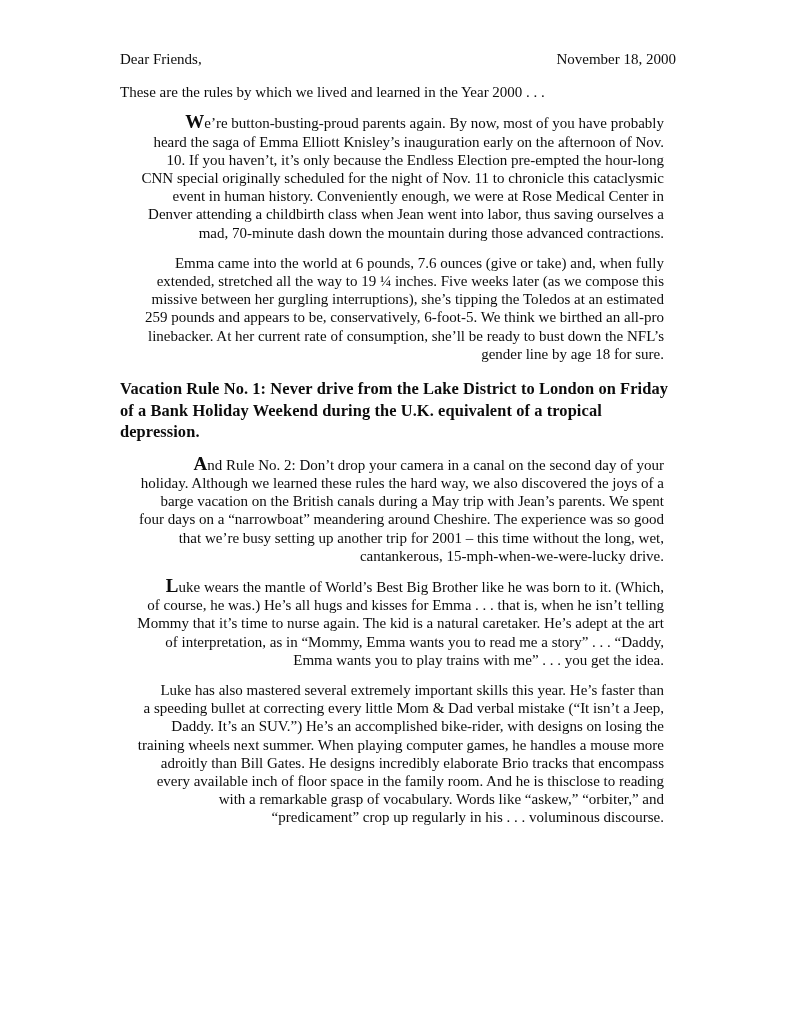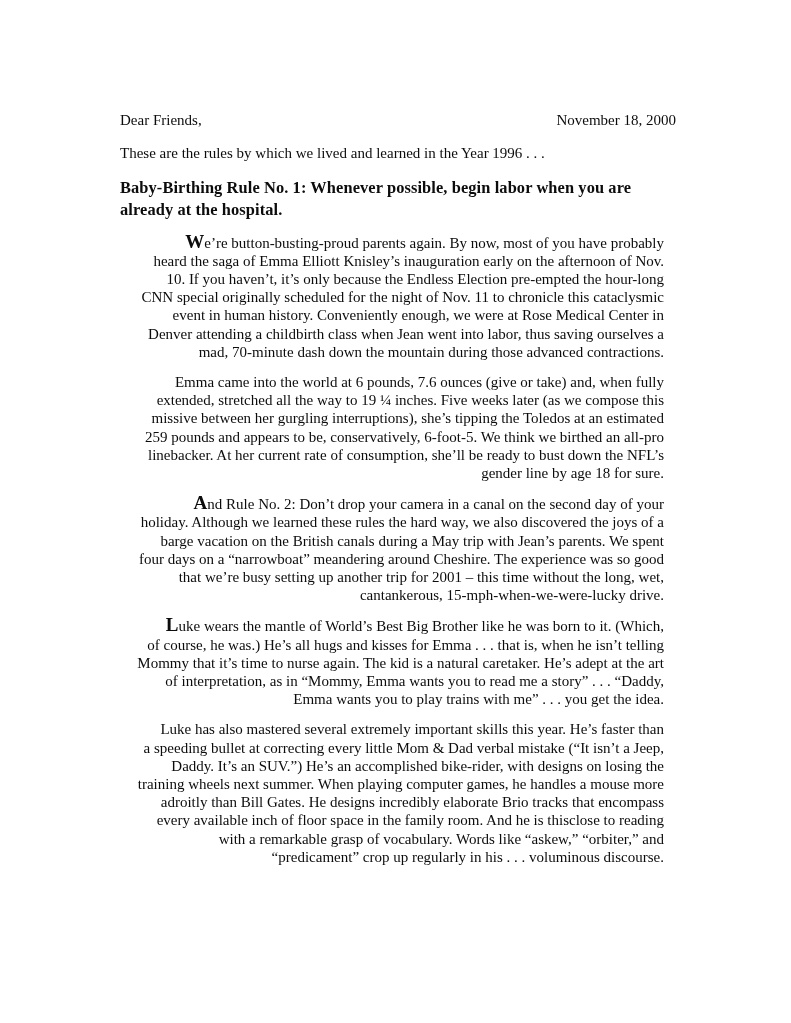--- a/index.html
+++ b/index.html
@@ -6,21 +6,21 @@
     margin: 0;
     padding: 0;
     background: #ffffff;
   }
   .page {
     position: relative;
     width: 791px;
     height: 1023px;
     background: #ffffff;
     box-sizing: border-box;
-    padding: 111px 115px 0 120px;
+    padding: 50px 115px 0 120px;
     font-family: "Liberation Serif", "DejaVu Serif", serif;
     color: #0c0c0c;
     overflow: hidden;
   }
   .letter-head {
     display: flex;
     justify-content: space-between;
     font-size: 15px;
     line-height: 18.2px;
   }
@@ -51,24 +51,24 @@
 </head>
 <body>
 
 <div class="page">
 
   <div class="letter-head">
     <span>Dear Friends,</span>
     <span>November 18, 2000</span>
   </div>
 
-  <p class="intro">These are the rules by which we lived and learned in the Year 1996 . . .</p>
+  <p class="intro">These are the rules by which we lived and learned in the Year 2000 . . .</p>
 
-  <h2 class="rule-heading">Baby-Birthing Rule No. 1: Whenever possible, begin labor when you are already at the hospital.</h2>
   <p class="body-para"><span class="lead">W</span><span>e’re button-busting-proud parents again. By now, most of you have probably heard the saga of Emma Elliott Knisley’s inauguration early on the afternoon of Nov. 10. If you haven’t, it’s only because the Endless Election pre-empted the hour-long CNN special originally scheduled for the night of Nov. 11 to chronicle this cataclysmic event in human history. Conveniently enough, we were at Rose Medical Center in Denver attending a childbirth class when Jean went into labor, thus saving ourselves a mad, 70-minute dash down the mountain during those advanced contractions.</span></p>
   <p class="body-para"><span>Emma came into the world at 6 pounds, 7.6 ounces (give or take) and, when fully extended, stretched all the way to 19 ¼ inches. Five weeks later (as we compose this missive between her gurgling interruptions), she’s tipping the Toledos at an estimated 259 pounds and appears to be, conservatively, 6-foot-5. We think we birthed an all-pro linebacker. At her current rate of consumption, she’ll be ready to bust down the NFL’s gender line by age 18 for sure.</span></p>
 
+  <h2 class="rule-heading">Vacation Rule No. 1: Never drive from the Lake District to London on Friday of a Bank Holiday Weekend during the U.K. equivalent of a tropical depression.</h2>
   <p class="body-para"><span class="lead">A</span><span>nd Rule No. 2: Don’t drop your camera in a canal on the second day of your holiday. Although we learned these rules the hard way, we also discovered the joys of a barge vacation on the British canals during a May trip with Jean’s parents. We spent four days on a “narrowboat” meandering around Cheshire. The experience was so good that we’re busy setting up another trip for 2001 – this time without the long, wet, cantankerous, 15-mph-when-we-were-lucky drive.</span></p>
 
   <p class="body-para"><span class="lead">L</span><span>uke wears the mantle of World’s Best Big Brother like he was born to it. (Which, of course, he was.) He’s all hugs and kisses for Emma . . . that is, when he isn’t telling Mommy that it’s time to nurse again. The kid is a natural caretaker.  He’s adept at the art of interpretation, as in “Mommy, Emma wants you to read me a story” . . . “Daddy, Emma wants you to play trains with me” . . . you get the idea.</span></p>
   <p class="body-para"><span>Luke has also mastered several extremely important skills this year. He’s faster than a speeding bullet at correcting every little Mom &amp; Dad verbal mistake (“It isn’t a Jeep, Daddy. It’s an SUV.”) He’s an accomplished bike-rider, with designs on losing the training wheels next summer. When playing computer games, he handles a mouse more adroitly than Bill Gates. He designs incredibly elaborate Brio tracks that encompass every available inch of floor space in the family room. And he is thisclose to reading with a remarkable grasp of vocabulary.  Words like “askew,” “orbiter,” and “predicament” crop up regularly in his . . . voluminous discourse.</span></p>
 
 </div>
 
 </body></html>

